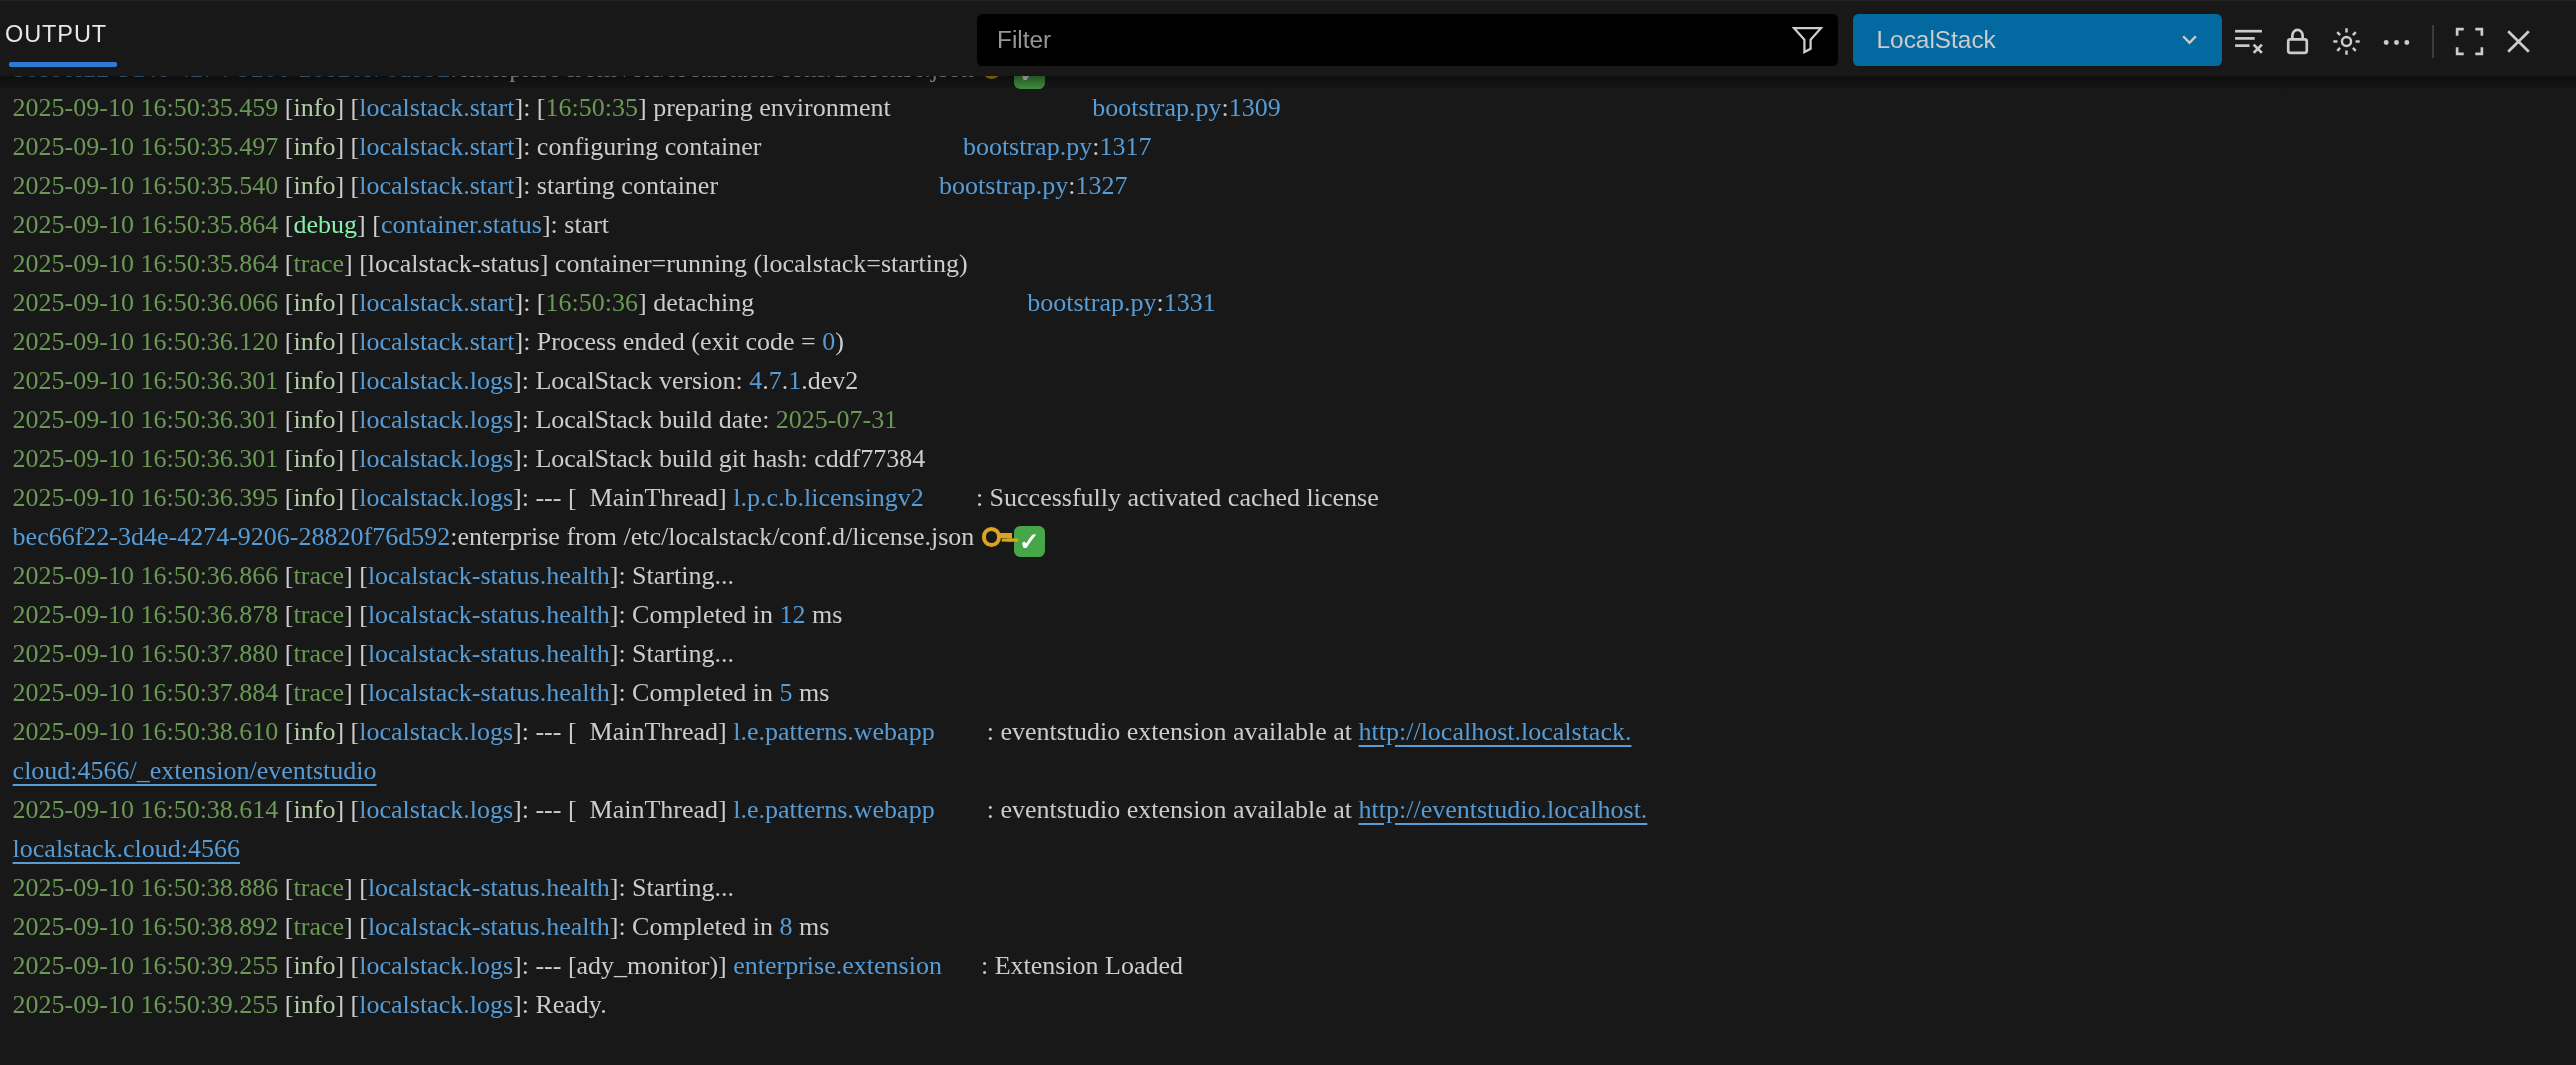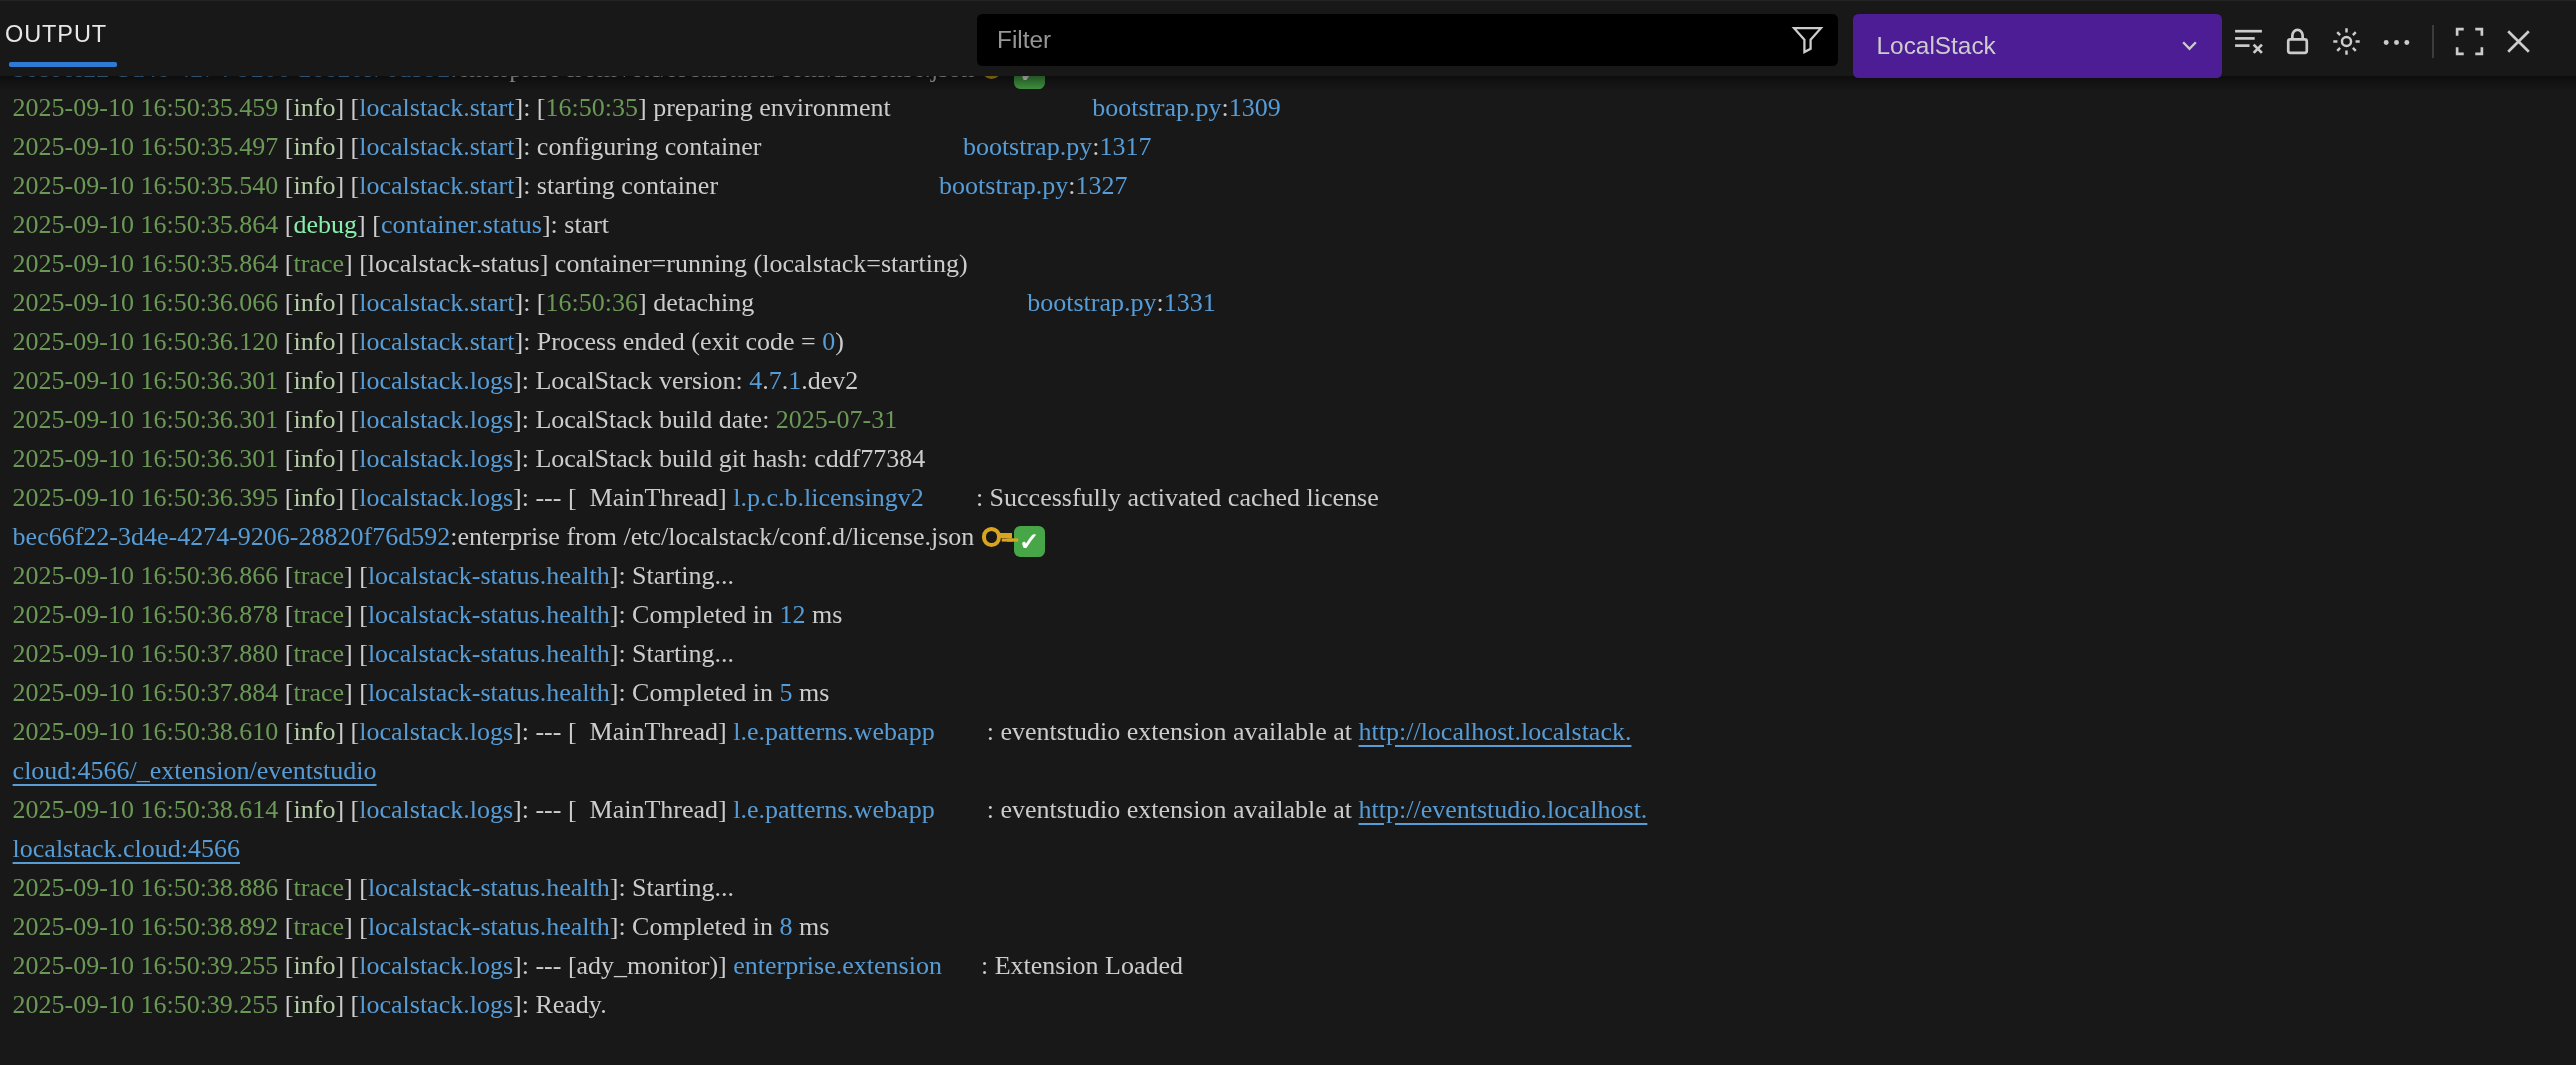--- a/index.html
+++ b/index.html
@@ -34,22 +34,22 @@
   .tab { position:absolute; left:5px; top:20px; font-size:23.5px; letter-spacing:0.9px; color:#e7e7e7; cursor:pointer; }
   .tab-underline { position:absolute; left:9px; top:61px; width:108px; height:4.5px; background:#2f7bd4; border-radius:1.8px; }
 
   .filter-box { position:absolute; left:977px; top:12.6px; width:861px; height:52px;
                 background:#000000; border-radius:5.4px; display:flex; align-items:center; }
   .filter-input { flex:1; background:transparent; border:none; outline:none; color:#cccccc;
                   font-size:24.4px; font-family:"Liberation Sans", sans-serif; padding:0 0 0 20px; }
   .filter-input::placeholder { color:#969696; }
   .filter-funnel { width:33px; height:33px; margin-right:14.5px; flex:0 0 auto; cursor:pointer; }
 
-  .channel-select { position:absolute; left:1853px; top:12.6px; width:369px; height:64px;
-                    background:#4c1d95; border-radius:5.4px; display:flex; align-items:center;
+  .channel-select { position:absolute; left:1853px; top:12.6px; width:369px; height:52px;
+                    background:#0369a1; border-radius:5.4px; display:flex; align-items:center;
                     padding:0 18px 0 23.5px; cursor:pointer; }
   .channel-label { font-size:24.4px; color:#cccccc; flex:1; }
 
   .toolbar-icons { position:absolute; top:23.5px; left:2224px; display:flex; align-items:center; }
   .tb-icon { width:33px; height:33px; padding:0; margin:0 8.1px; cursor:pointer; color:#cccccc; }
   .tb-sep { width:1.8px; height:33px; background:#3c3c3c; margin:0 11px; }
   svg { display:block; }
 
   .partial { opacity:0.9; }
 </style>

